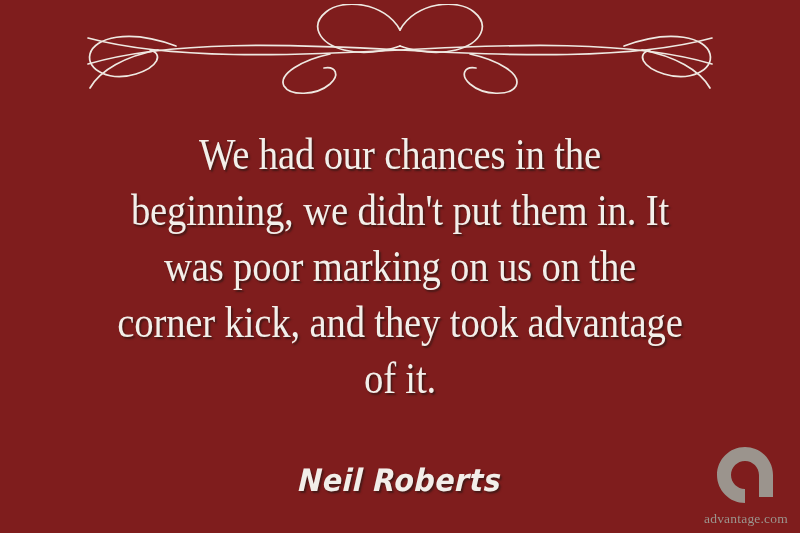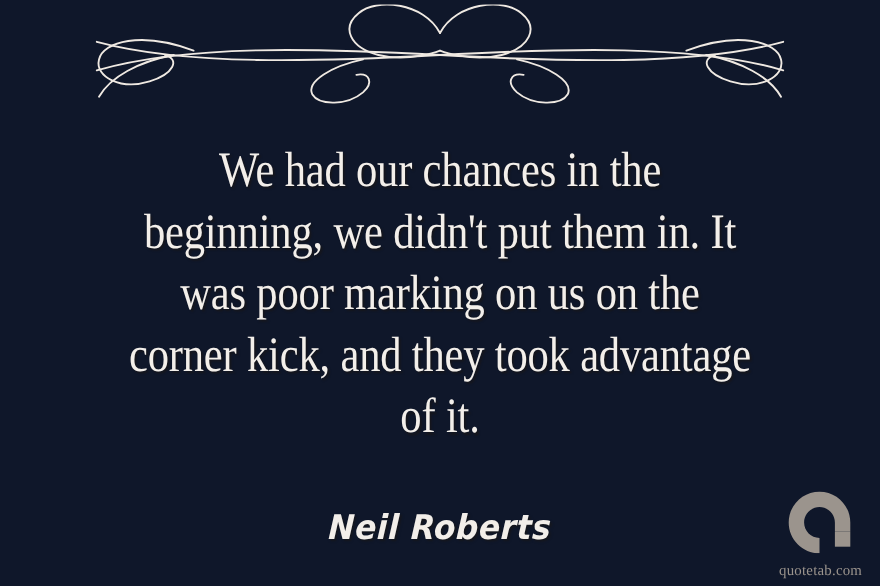--- a/index.html
+++ b/index.html
@@ -7,21 +7,21 @@
     margin: 0;
     padding: 0;
     background: #3a3431;
   }
 
   #canvas {
     position: relative;
     width: 800px;
     height: 533px;
     overflow: hidden;
-    background-color: #0f172a;
+    background-color: #7f1d1d;
     font-family: "Liberation Serif", "DejaVu Serif", serif;
     -webkit-font-smoothing: antialiased;
   }
 
   
   #ornament {
     position: absolute;
     left: 80px;
     top: 4px;
     width: 640px;
@@ -150,16 +150,16 @@
                  C17 22.3 23.3 16 31 16
                  C38.7 16 45 22.3 45 30
                  L45 38
                  L59 38
                  L59 30
                  C59 14.5 46.5 2 31 2 Z" fill="#9b948d"></path>
 
         <rect x="45" y="38" width="14" height="14" fill="#9b948d"></rect>
       </svg>
     </div>
-    <div id="logo-text">quotetab.com</div>
+    <div id="logo-text">advantage.com</div>
   </div>
 
 </div>
 
 </body></html>

